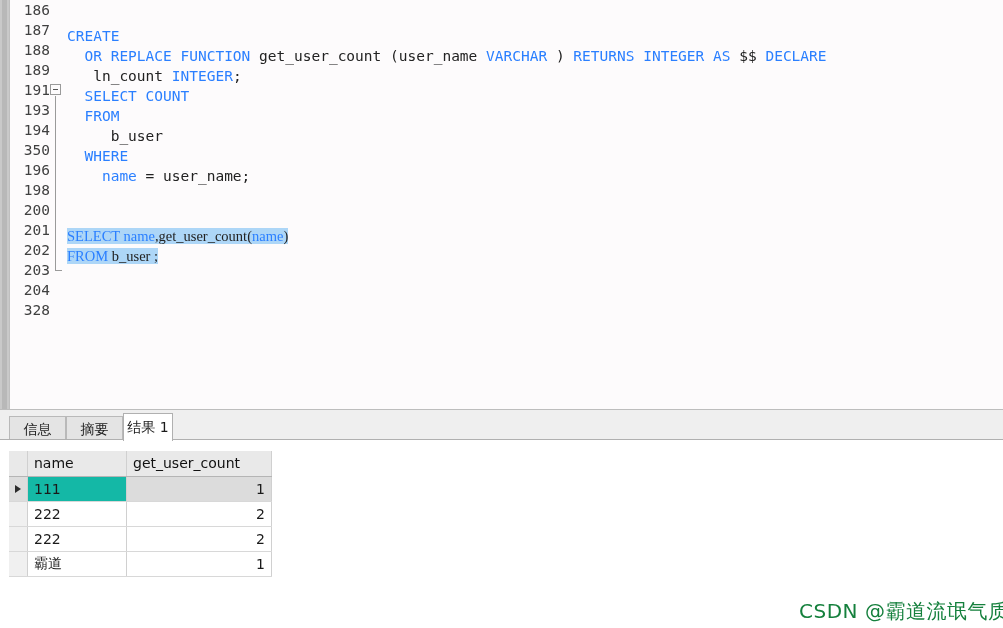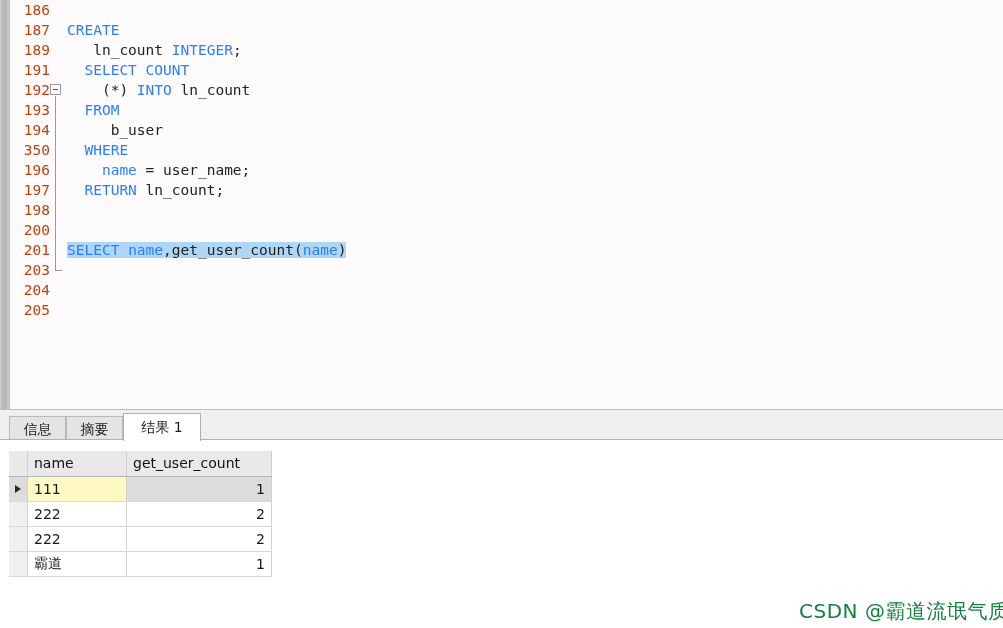--- a/index.html
+++ b/index.html
@@ -54,35 +54,35 @@
     position: relative;
     white-space: pre;
     font-size: 14.5px;
   }
   .ln {
     position: absolute;
     left: 0;
     top: 0;
     width: 41px;
     text-align: right;
-    color: #c2410c;
+    color: #404040;
     font-size: 14.5px;
     font-family: "DejaVu Sans Mono", monospace;
   }
   .code-text {
     position: absolute;
     left: 58px;
-    top: 0;
+    top: 6px;
     color: #222222;
     font-size: 14.5px;
     font-family: "DejaVu Sans Mono", monospace;
   }
   .kw  { color: #2a7fff; }
   .pl  { color: #222222; }
-  .sel { background: #add6f7; }
+  .sel { background: #add6f7; font-family: Liberation Serif, serif; }
 
   
   .fold-box {
     position: absolute;
     left: 41px;
     top: 4px;
     width: 11px;
     height: 11px;
     border: 1px solid #9a9a9a;
     background: #fdfbfc;
@@ -148,21 +148,21 @@
   .tab.active {
     background: #ffffff;
     top: 3px;
     height: 28px;
     line-height: 27px;
     border-color: #b0b0b0;
     z-index: 3;
   }
   #tab-info   { left: 9px;  width: 57px; }
   #tab-sum    { left: 66px; width: 57px; }
-  #tab-result { left: 123px; width: 78px; }
+  #tab-result { left: 123px; width: 50px; }
 
   #grid-wrap {
     position: absolute;
     left: 0;
     top: 30px;
     width: 1003px;
     height: 189px;
     background: #ffffff;
     border-top: 1px solid #b0b0b0;
   }
@@ -208,21 +208,21 @@
     width: 0; height: 0;
     border-left: 6px solid #2b2b2b;
     border-top: 4px solid transparent;
     border-bottom: 4px solid transparent;
     vertical-align: middle;
     margin-bottom: 1px;
   }
   th.col-name, td.col-name { width: 99px; text-align: left; }
   th.col-cnt,  td.col-cnt  { width: 145px; text-align: right; }
   tr.selected td.col-name {
-    background: #fef9c3;
+    background: #14b8a6;
     color: #ffffff;
     margin-left: 30px;
   }
   tr.selected td.col-cnt {
     background: #dcdcdc;
     color: #1a1a1a;
   }
 
   
   #watermark {
@@ -239,34 +239,34 @@
 </head>
 <body>
 
 <div id="editor">
   <div class="left-rail">
     <div class="left-rail-inner"></div>
   </div>
   <div id="code-lines">
       <div class="code-line"><span class="ln">186</span><span class="code-text"></span></div>
       <div class="code-line"><span class="ln">187</span><span class="code-text"><span class="kw">CREATE</span></span></div>
+      <div class="code-line"><span class="ln">188</span><span class="code-text"><span class="pl">  </span><span class="kw">OR REPLACE FUNCTION</span><span class="pl"> get_user_count (user_name </span><span class="kw">VARCHAR</span><span class="pl"> ) </span><span class="kw">RETURNS INTEGER AS</span><span class="pl"> $$ </span><span class="kw">DECLARE</span></span></div>
       <div class="code-line"><span class="ln">189</span><span class="code-text"><span class="pl">   ln_count </span><span class="kw">INTEGER</span><span class="pl">;</span></span></div>
       <div class="code-line"><span class="ln">191</span><span class="code-text"><span class="pl">  </span><span class="kw">SELECT COUNT</span></span></div>
-      <div class="code-line"><span class="ln">192</span><span class="code-text"><span class="pl">    (*) </span><span class="kw">INTO</span><span class="pl"> ln_count</span></span></div>
       <div class="code-line"><span class="ln">193</span><span class="code-text"><span class="pl">  </span><span class="kw">FROM</span></span></div>
       <div class="code-line"><span class="ln">194</span><span class="code-text"><span class="pl">     b_user</span></span></div>
       <div class="code-line"><span class="ln">350</span><span class="code-text"><span class="pl">  </span><span class="kw">WHERE</span></span></div>
       <div class="code-line"><span class="ln">196</span><span class="code-text"><span class="pl">    </span><span class="kw">name</span><span class="pl"> = user_name;</span></span></div>
-      <div class="code-line"><span class="ln">197</span><span class="code-text"><span class="pl">  </span><span class="kw">RETURN</span><span class="pl"> ln_count;</span></span></div>
       <div class="code-line"><span class="ln">198</span><span class="code-text"></span></div>
       <div class="code-line"><span class="ln">200</span><span class="code-text"></span></div>
       <div class="code-line"><span class="ln">201</span><span class="code-text"><span class="kw sel">SELECT</span><span class="pl sel"> </span><span class="kw sel">name</span><span class="pl sel">,get_user_count(</span><span class="kw sel">name</span><span class="pl sel">)</span></span></div>
+      <div class="code-line"><span class="ln">202</span><span class="code-text"><span class="kw sel">FROM</span><span class="pl sel"> b_user ;</span></span></div>
       <div class="code-line"><span class="ln">203</span><span class="code-text"></span></div>
       <div class="code-line"><span class="ln">204</span><span class="code-text"></span></div>
-      <div class="code-line"><span class="ln">205</span><span class="code-text"></span></div>
+      <div class="code-line"><span class="ln">328</span><span class="code-text"></span></div>
       <div class="fold-box" style="top: 84px;"></div>
       <div class="fold-line" style="top: 96px; height: 174px;"></div>
       <div class="fold-end" style="top: 270px;"></div>
     </div>
 </div>
 
 <div id="results">
 
   <div id="tabstrip">
     <div class="tab" id="tab-info">信息</div>

